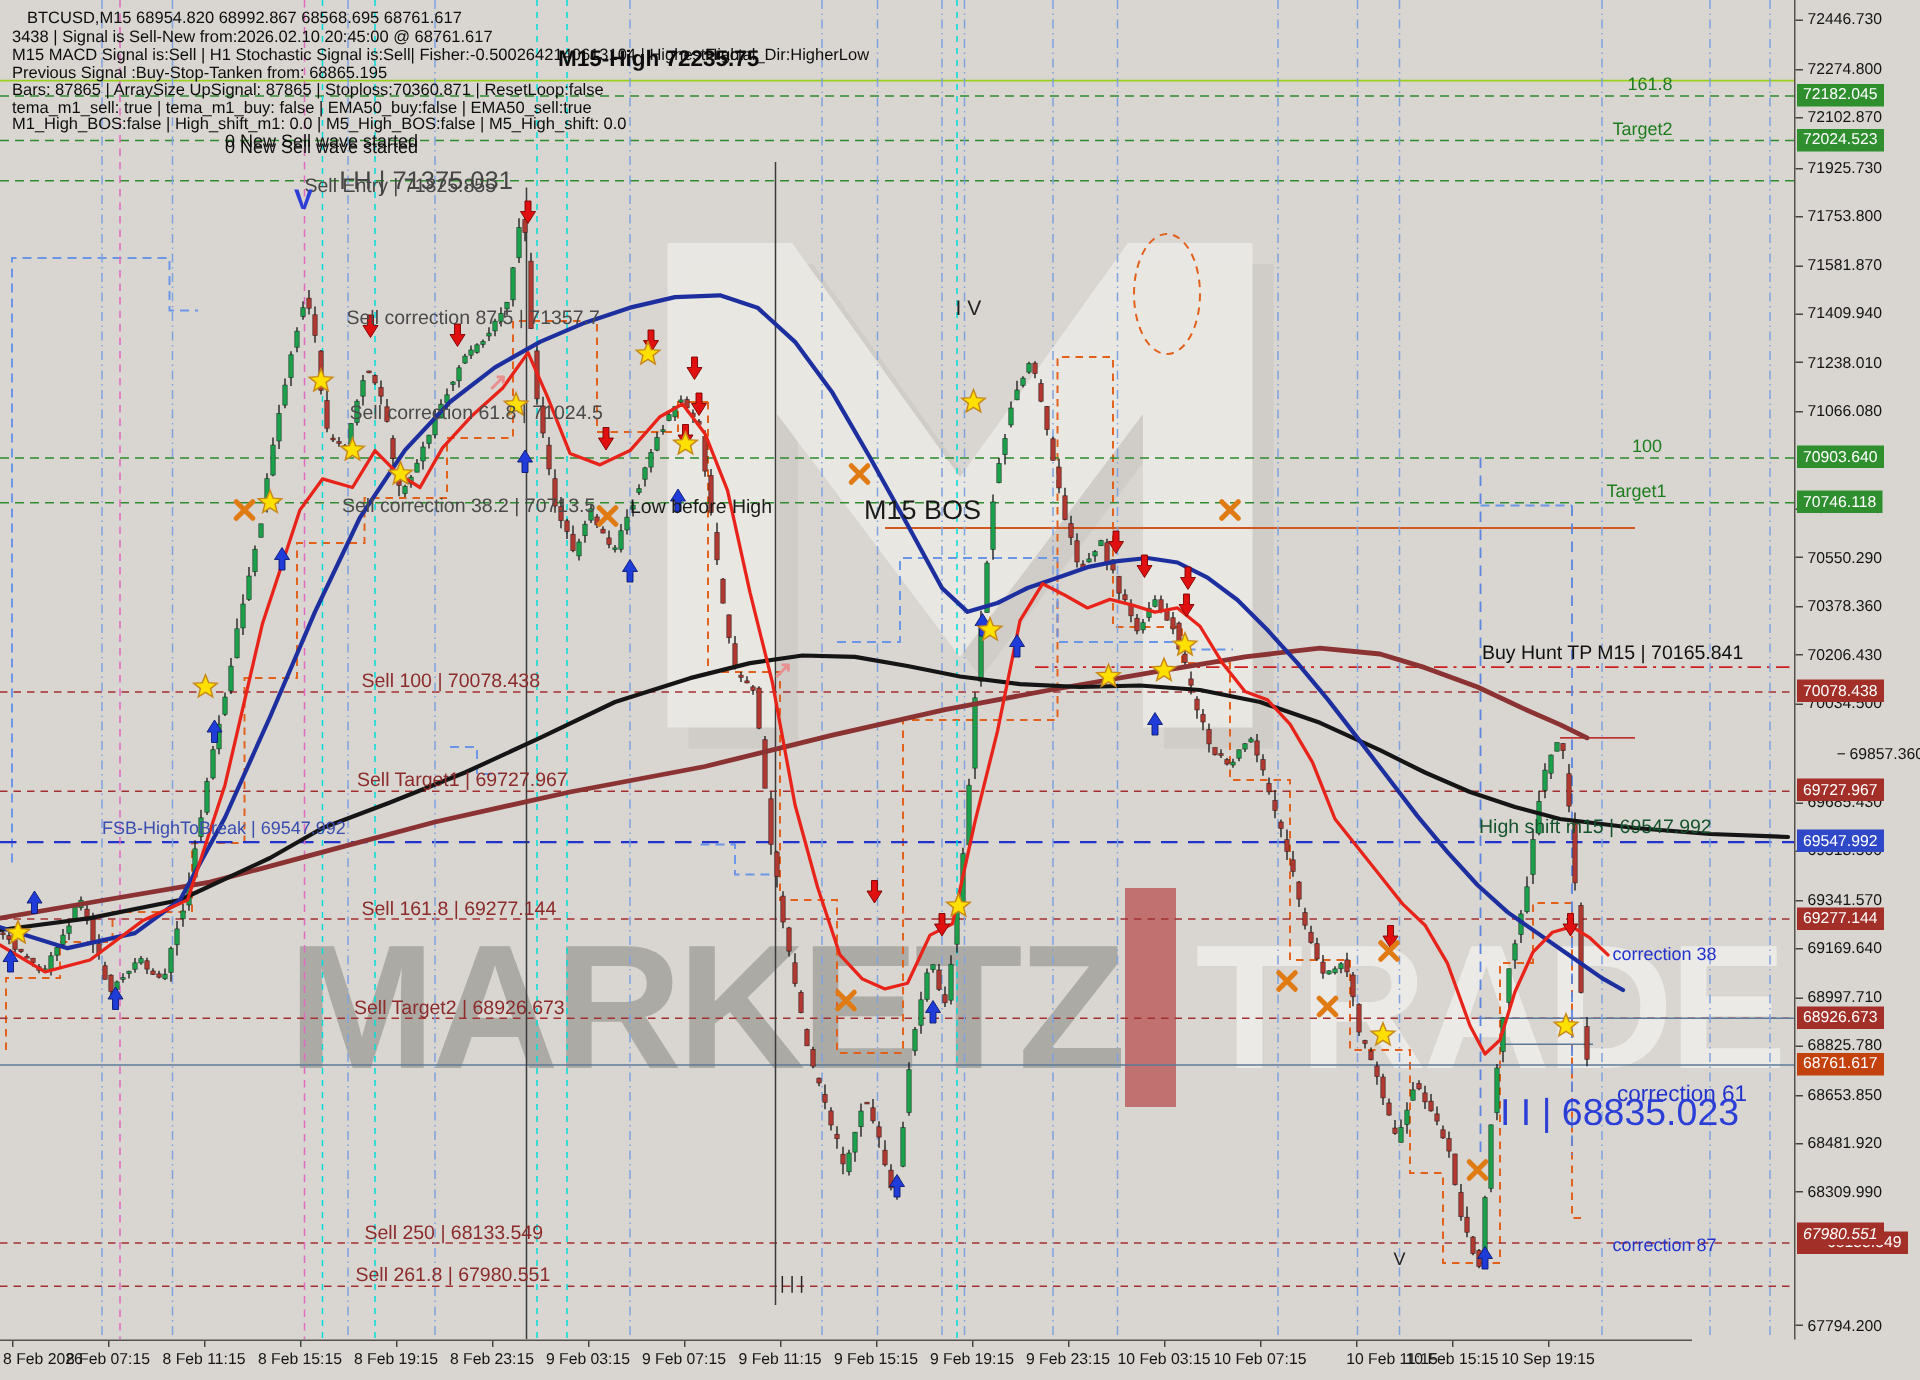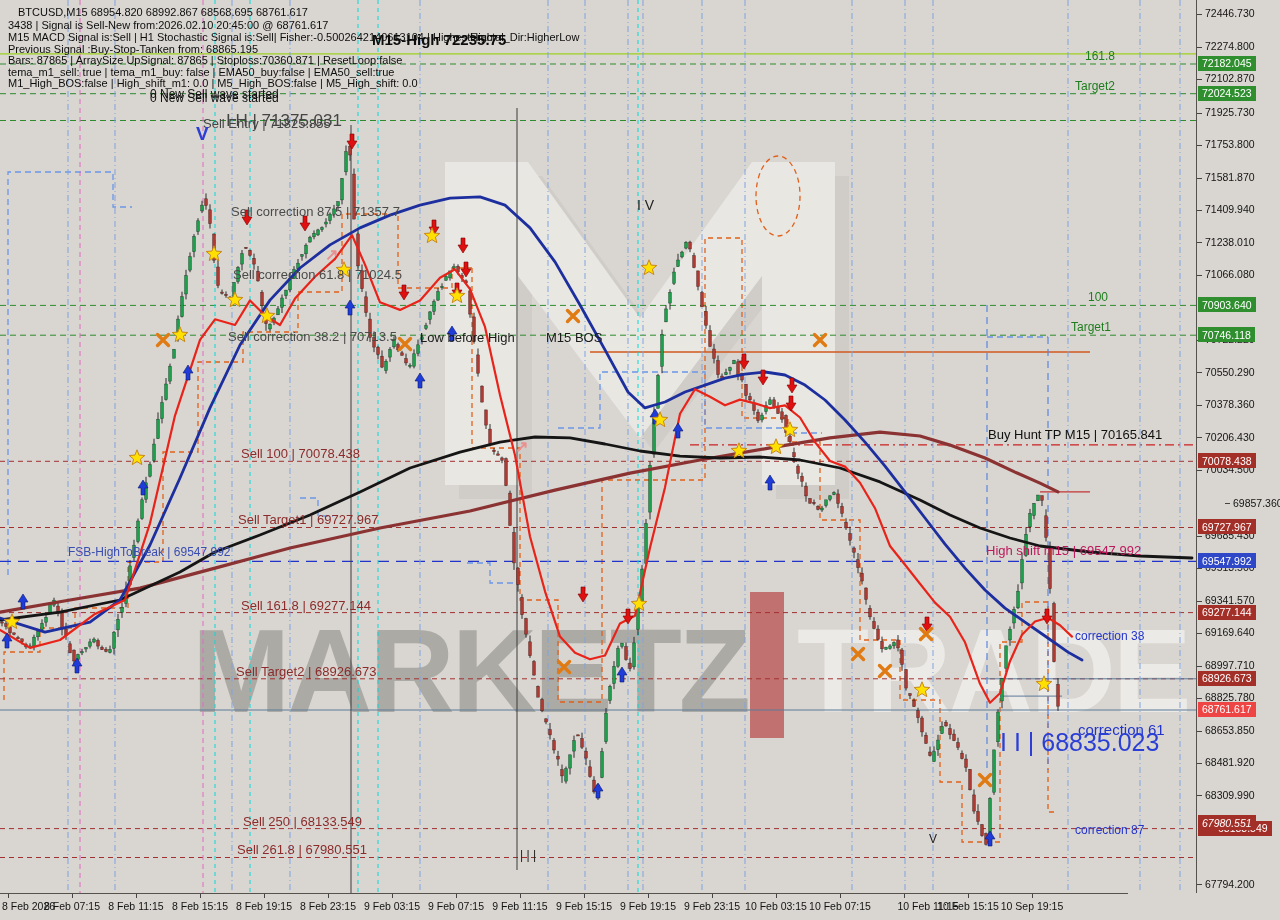--- a/index.html
+++ b/index.html
@@ -10,21 +10,21 @@
   #info-panel{position:absolute;left:0;top:0;width:900px;z-index:6;pointer-events:none;}
   .info-line{position:absolute;white-space:nowrap;font-size:11px;color:#0d0d0d;}
   .info-overlay{position:absolute;white-space:nowrap;font-size:15px;color:#0d0d0d;font-weight:bold;}
   #annotations{position:absolute;left:0;top:0;width:1196px;height:893px;z-index:5;pointer-events:none;}
   .ann{position:absolute;white-space:nowrap;line-height:1.05;}
   #price-axis{position:absolute;left:1196px;top:0;width:84px;height:893px;
               border-left:1px solid #55524e;background:#d9d6d1;z-index:7;}
   .pa-label{position:absolute;left:0;width:84px;font-size:10.5px;color:#141414;white-space:nowrap;}
   .pa-label .tick{display:inline-block;width:5px;height:1px;background:#444;vertical-align:middle;margin-right:3px;}
   .pa-badge{position:absolute;left:1px;font-size:10.5px;color:#fff;padding:1.5px 4px 1.5px 4px;white-space:nowrap;}
-  .pa-green{background:#2f8f2f;} .pa-red{background:#a33028;} .pa-blue{background:#2f48c8;} .pa-black{background:#ef4444;}
+  .pa-green{background:#2f8f2f;} .pa-red{background:#a33028;} .pa-blue{background:#2f48c8;} .pa-black{background:#c2410c;}
   #time-axis{position:absolute;left:0;top:893px;width:1128px;height:27px;border-top:1px solid #55524e;
              background:#d9d6d1;z-index:7;}
   .ta-label{position:absolute;top:6px;font-size:10.5px;color:#141414;white-space:nowrap;}
   .ta-tick{position:absolute;top:0;width:1px;height:4px;background:#444;}
 </style>
 </head>
 <body>
 
 <div id="screen">
 
@@ -715,34 +715,34 @@
 
     <div id="annotations">
         <div class="ann" style="left: 150px; top: 88px; color: rgb(16, 16, 16); font-size: 12px;">0 New Sell wave started</div>
         <div class="ann" style="left: 226px; top: 112px; color: rgb(69, 69, 69); font-size: 17px;">I H | 71375.031</div>
         <div class="ann" style="left: 203px; top: 117px; color: rgb(69, 69, 69); font-size: 13px;">Sell Entry | 71825.855</div>
         <div class="ann" style="left: 196px; top: 124px; color: rgb(43, 63, 214); font-size: 19px; font-weight: bold;">V</div>
         <div class="ann" style="left: 231px; top: 205px; color: rgb(74, 74, 74); font-size: 13px;">Sell correction 87.5 | 71357.7</div>
         <div class="ann" style="left: 233px; top: 268px; color: rgb(74, 74, 74); font-size: 13px;">Sell correction 61.8 | 71024.5</div>
         <div class="ann" style="left: 228px; top: 330px; color: rgb(74, 74, 74); font-size: 13px;">Sell correction 38.2 | 70713.5</div>
         <div class="ann" style="left: 420px; top: 331px; color: rgb(26, 26, 26); font-size: 13px;">Low before High</div>
-        <div class="ann" style="left: 546px; top: 331px; color: rgb(26, 26, 26); font-size: 13px;">M15 BOS</div>
+        <div class="ann" style="left: 576px; top: 331px; color: rgb(26, 26, 26); font-size: 18px;">M15 BOS</div>
         <div class="ann" style="left: 241px; top: 447px; color: rgb(139, 43, 43); font-size: 13px;">Sell 100 | 70078.438</div>
         <div class="ann" style="left: 238px; top: 513px; color: rgb(139, 43, 43); font-size: 13px;">Sell Target1 | 69727.967</div>
         <div class="ann" style="left: 68px; top: 546px; color: rgb(58, 77, 176); font-size: 12px;">FSB-HighToBreak | 69547.992</div>
         <div class="ann" style="left: 241px; top: 599px; color: rgb(139, 43, 43); font-size: 13px;">Sell 161.8 | 69277.144</div>
         <div class="ann" style="left: 236px; top: 665px; color: rgb(139, 43, 43); font-size: 13px;">Sell Target2 | 68926.673</div>
         <div class="ann" style="left: 243px; top: 815px; color: rgb(139, 43, 43); font-size: 13px;">Sell 250 | 68133.549</div>
         <div class="ann" style="left: 237px; top: 843px; color: rgb(139, 43, 43); font-size: 13px;">Sell 261.8 | 67980.551</div>
         <div class="ann" style="left: 1085px; top: 50px; color: rgb(30, 125, 30); font-size: 12px;">161.8</div>
         <div class="ann" style="left: 1075px; top: 80px; color: rgb(30, 125, 30); font-size: 12px;">Target2</div>
         <div class="ann" style="left: 1088px; top: 291px; color: rgb(30, 125, 30); font-size: 12px;">100</div>
         <div class="ann" style="left: 1071px; top: 321px; color: rgb(30, 125, 30); font-size: 12px;">Target1</div>
         <div class="ann" style="left: 988px; top: 428px; color: rgb(16, 16, 16); font-size: 13px;">Buy Hunt TP M15 | 70165.841</div>
-        <div class="ann" style="left: 986px; top: 544px; color: #be185d; font-size: 13px;">High shift m15 | 69547.992</div>
+        <div class="ann" style="left: 986px; top: 544px; color: #14532d; font-size: 13px;">High shift m15 | 69547.992</div>
         <div class="ann" style="left: 1075px; top: 630px; color: rgb(34, 51, 204); font-size: 12px;">correction 38</div>
         <div class="ann" style="left: 1078px; top: 722px; color: rgb(34, 51, 204); font-size: 15px;">correction 61</div>
         <div class="ann" style="left: 1000px; top: 729px; color: rgb(43, 63, 214); font-size: 25px;">I I | 68835.023</div>
         <div class="ann" style="left: 1075px; top: 824px; color: rgb(34, 51, 204); font-size: 12px;">correction 87</div>
         <div class="ann" style="left: 637px; top: 198px; color: rgb(34, 34, 34); font-size: 14px;">I V</div>
         <div class="ann" style="left: 520px; top: 849px; color: rgb(34, 34, 34); font-size: 12px;">| | |</div>
         <div class="ann" style="left: 929px; top: 833px; color: rgb(34, 34, 34); font-size: 12px;">V</div>
       </div>
   </div>
 

